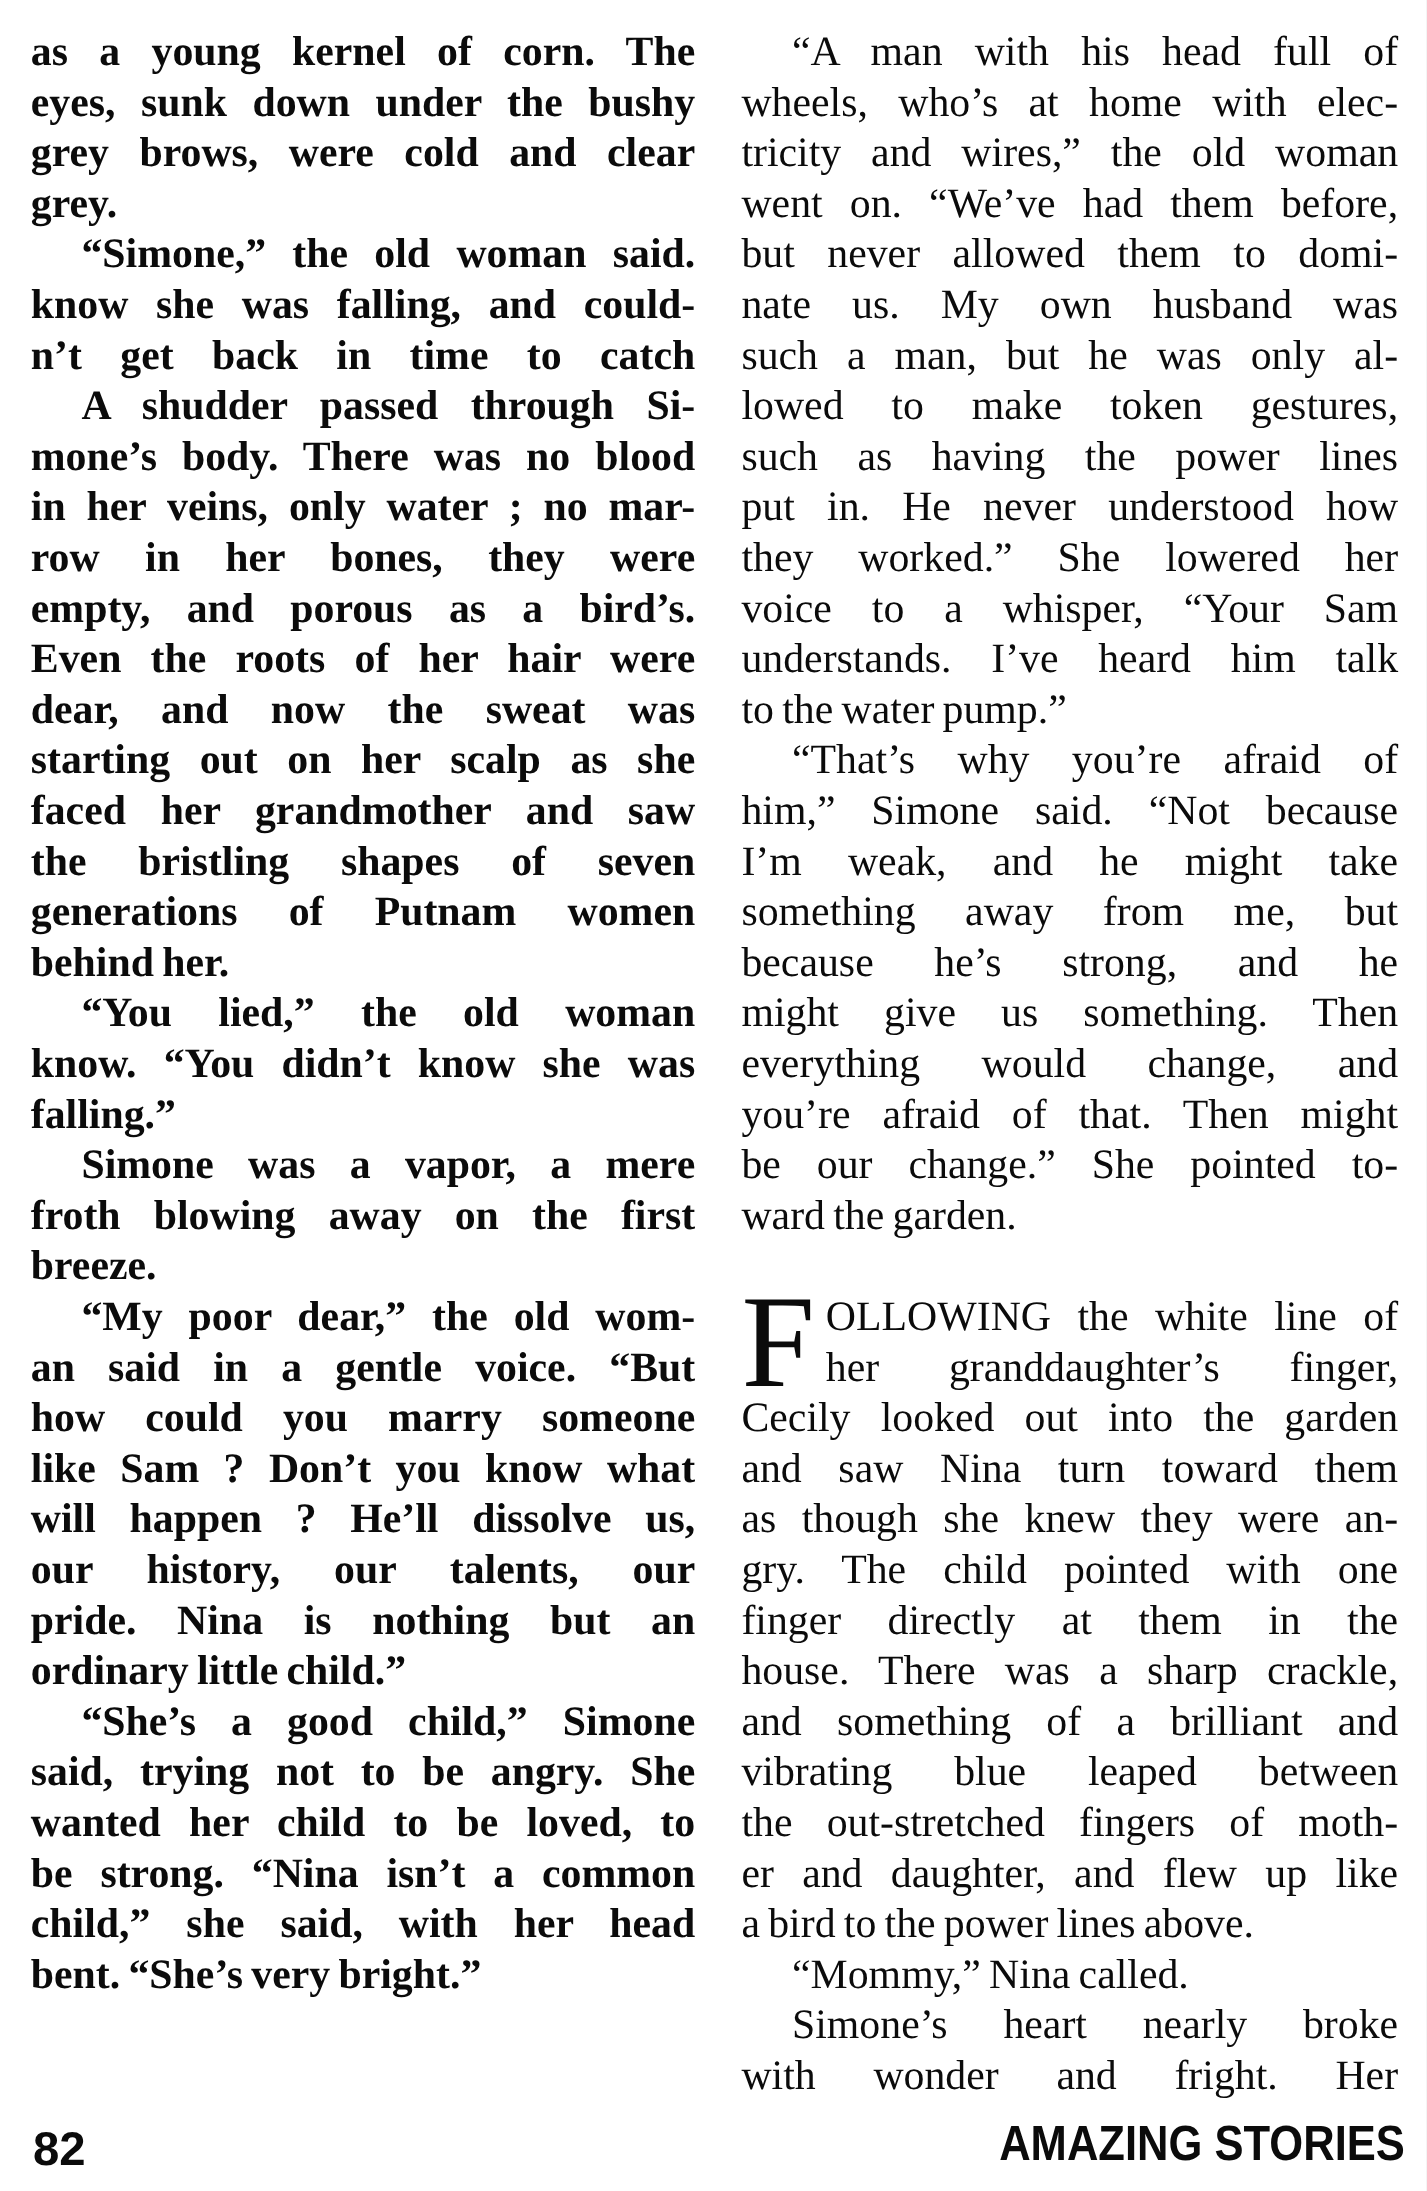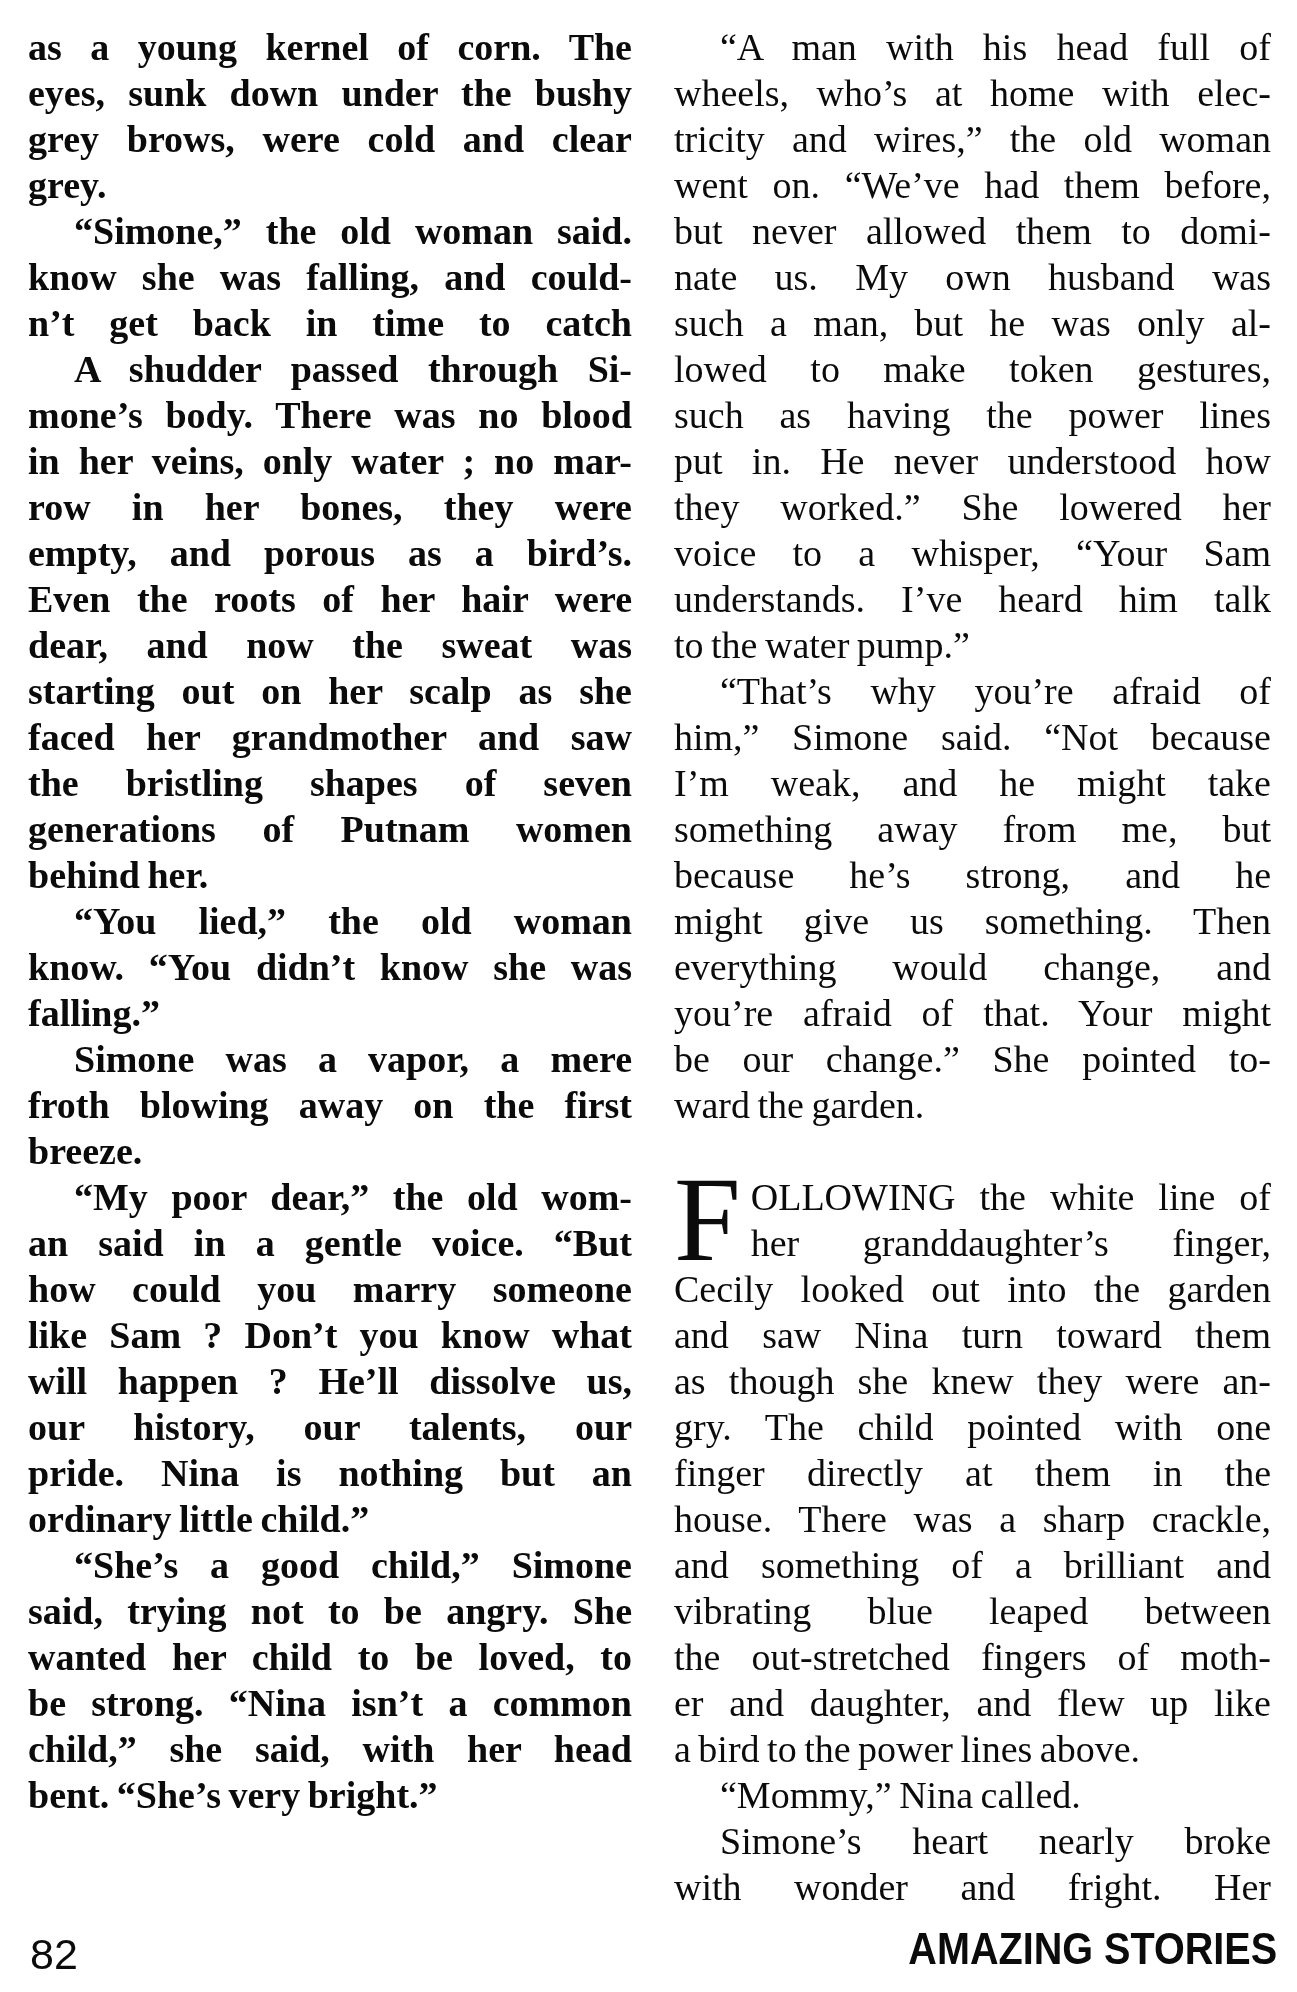--- a/index.html
+++ b/index.html
@@ -30,21 +30,21 @@
     float:left;
     font-size:120px;
     line-height:92px;
     height:92px;
     margin:0 10px 0 0;
   }
   .footer-num{
     position:absolute;
     left:30px;top:1934px;
     font-family:"Liberation Sans", sans-serif;
-    font-weight:normal;
+    font-weight:bold;
     font-size:43px;
     line-height:40px;
   }
   .footer-title{
     position:absolute;
     right:20px;top:1928px;
     font-family:"Liberation Sans", sans-serif;
     font-weight:bold;
     font-size:45px;
     line-height:42px;
@@ -130,21 +130,21 @@
         <div class="line last">to the water pump.”</div>
       </div>
       <div class="para indent">
         <div class="line">“That’s why you’re afraid of</div>
         <div class="line">him,” Simone said. “Not because</div>
         <div class="line">I’m weak, and he might take</div>
         <div class="line">something away from me, but</div>
         <div class="line">because he’s strong, and he</div>
         <div class="line">might give us something. Then</div>
         <div class="line">everything would change, and</div>
-        <div class="line">you’re afraid of that. Your might</div>
+        <div class="line">you’re afraid of that. Then might</div>
         <div class="line">be our change.” She pointed to-</div>
         <div class="line last">ward the garden.</div>
       </div>
       <div class="para sbreak">
         <span class="dropcap">F</span>
         <div class="line">OLLOWING the white line of</div>
         <div class="line">her granddaughter’s finger,</div>
         <div class="line">Cecily looked out into the garden</div>
         <div class="line">and saw Nina turn toward them</div>
         <div class="line">as though she knew they were an-</div>

